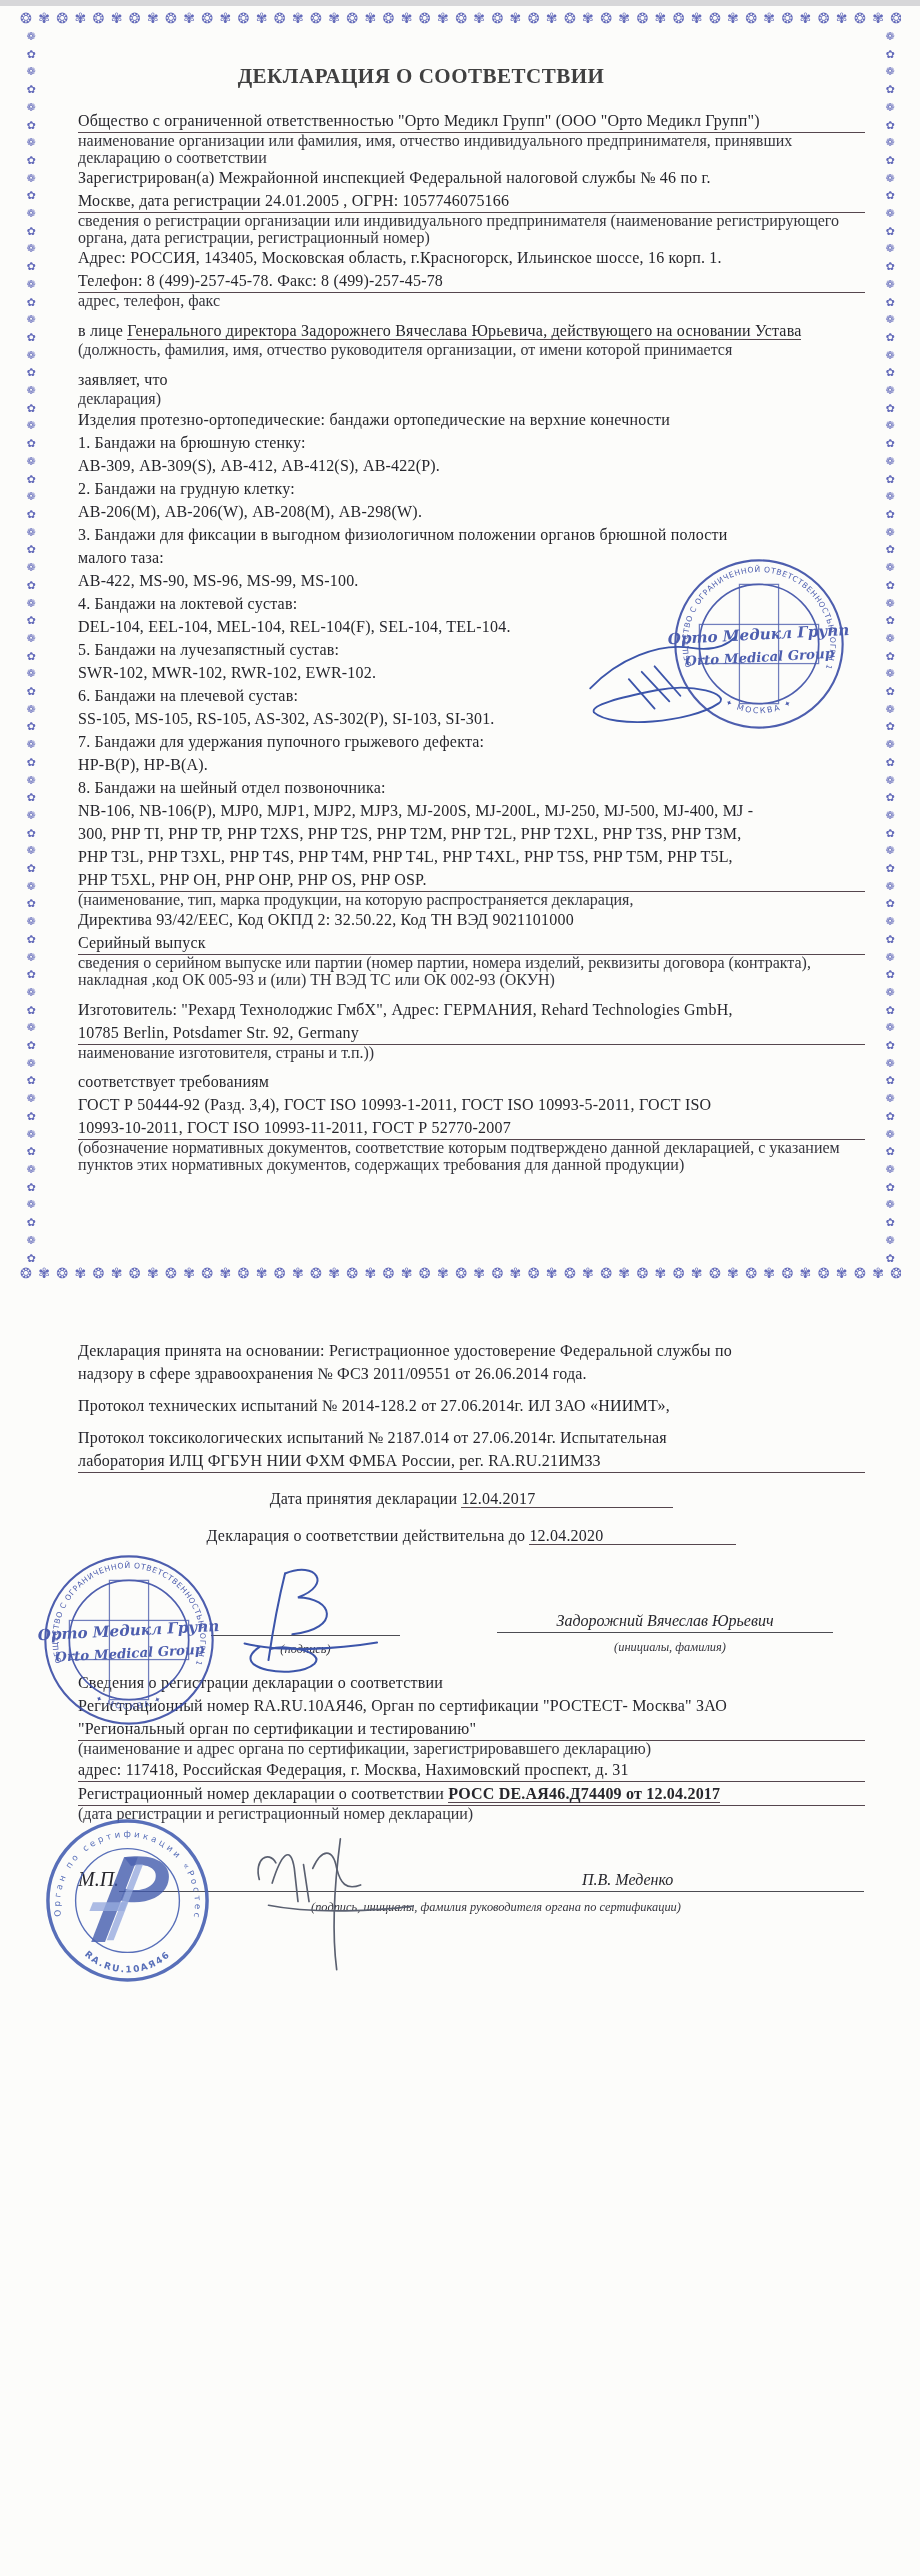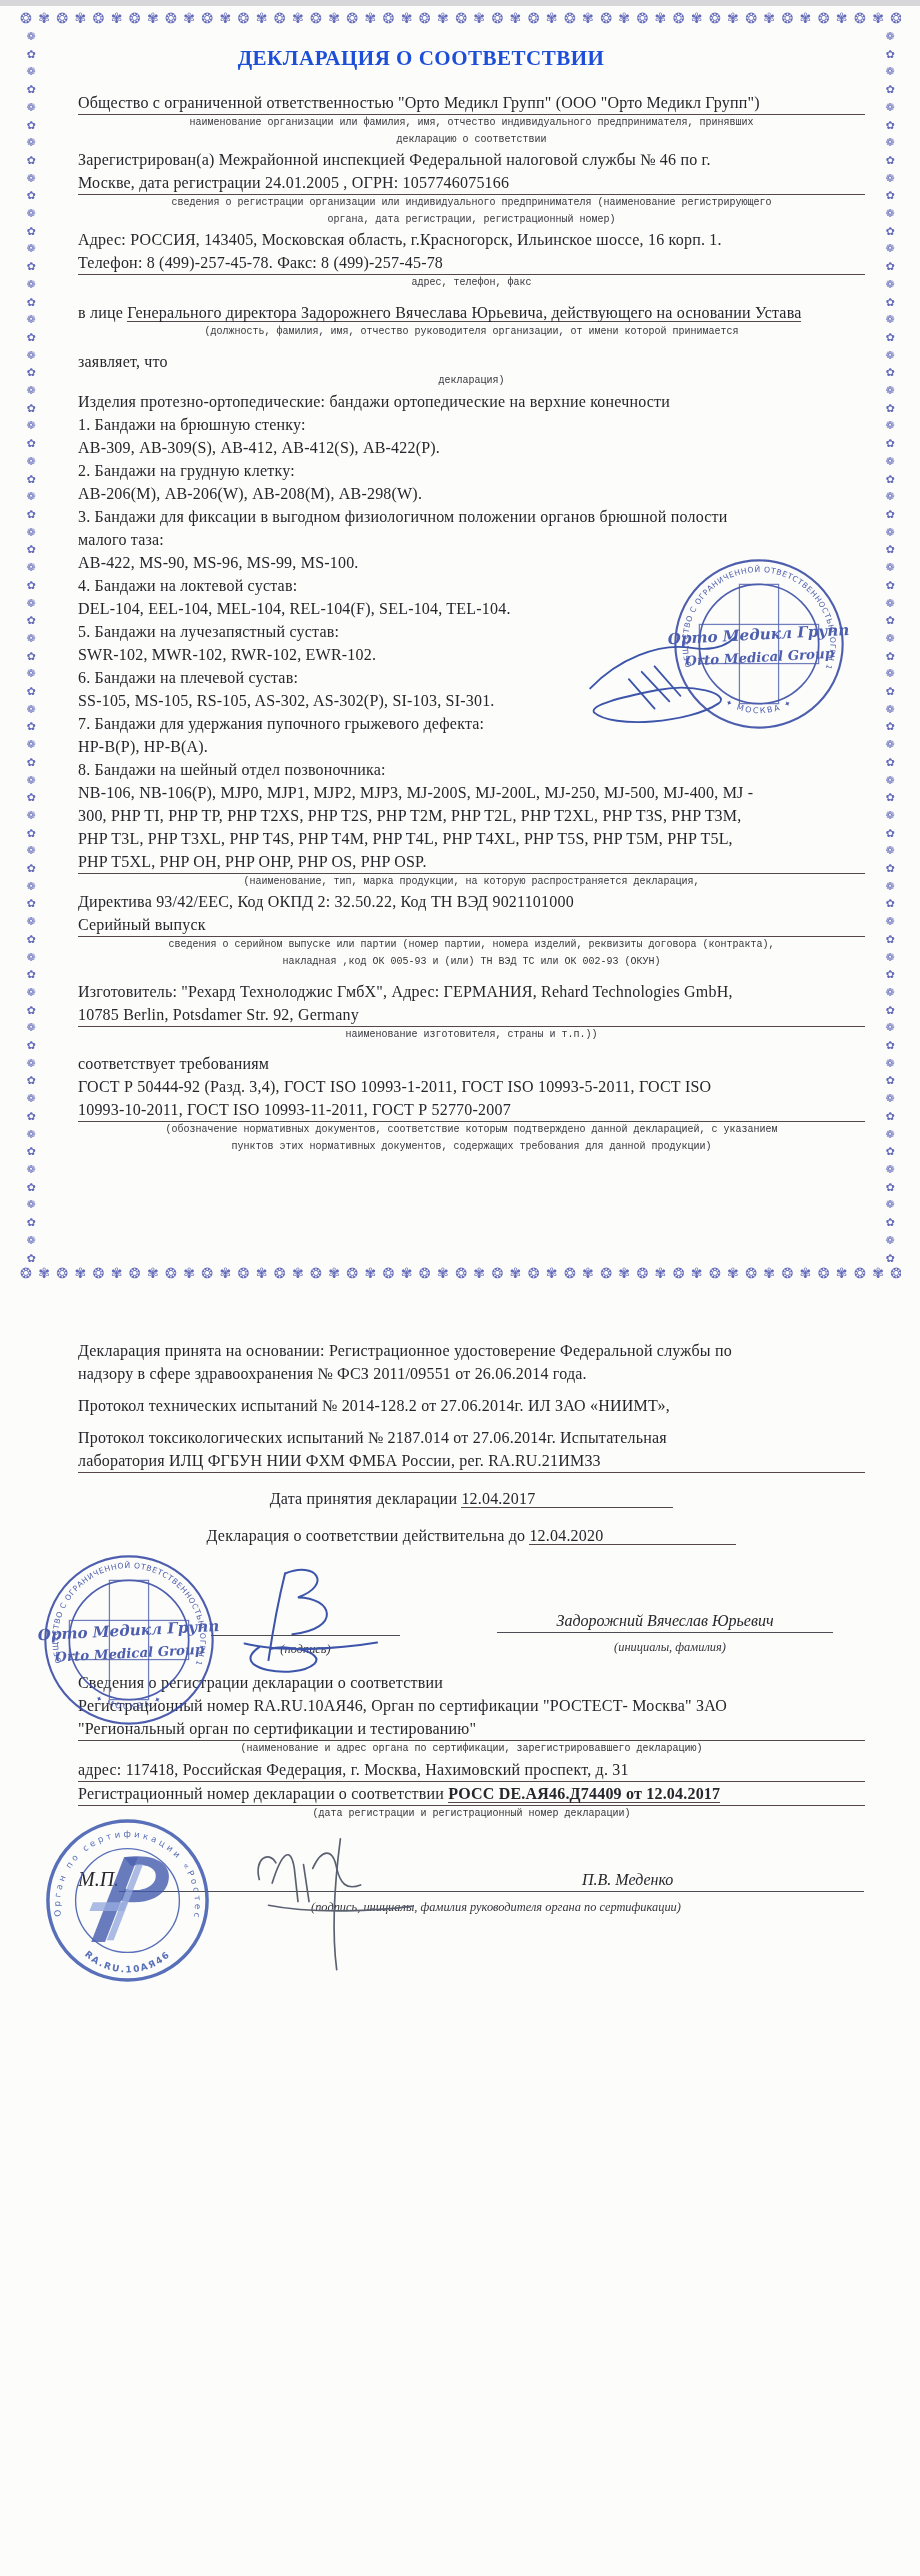--- a/index.html
+++ b/index.html
@@ -7,23 +7,23 @@
         font-family:"Liberation Serif",serif;color:#26262c;}
   .top-strip{position:absolute;left:0;top:0;width:100%;height:5.5px;background:#d7d7d9;}
   
   .orn{position:absolute;font-family:"DejaVu Sans",sans-serif;color:#5058b2;opacity:.88;overflow:hidden;}
   .orn.h{left:20px;width:881px;height:22px;font-size:14px;line-height:22px;letter-spacing:6.4px;white-space:nowrap;}
   .orn.top{top:7.4px;} .orn.bottom{top:1262px;}
   .orn.v{top:28px;width:20px;height:1236px;font-size:11px;line-height:17.7px;text-align:center;white-space:pre-line;}
   .orn.left{left:21px;} .orn.right{left:880px;}
   
   .content{position:absolute;left:78px;top:37px;width:787px;}
-  h1.title{margin:9px 101px 20px 0;text-align:center;font-size:21px;letter-spacing:0.5px;color:#1d4ed8;}
+  h1.title{margin:27px 101px 20px 0;text-align:center;font-size:21px;letter-spacing:0.5px;color:#404040;}
   .ln{font-size:16px;line-height:23px;min-height:9.2px;letter-spacing:0.2px;}
-  .ln.c{font-size:10px;line-height:16.6px;text-align:center;color:#35353d;letter-spacing:0;font-family:Liberation Mono, monospace;}
+  .ln.c{font-size:16px;line-height:16.6px;color:#35353d;letter-spacing:0;}
   .ln.ul{border-bottom:1.2px solid #55464e;}
   .ln .us{border-bottom:1.2px solid #55464e;}
   .ln .b{font-weight:bold;}
   .ln.sp{margin-top:9.2px;} .ln.sp2{margin-top:14px;text-align:center;}
   .lower{position:absolute;left:78px;top:1339px;width:787px;}
   .abs{position:absolute;font-style:italic;}
   .fieldline{border-bottom:1.2px solid #4c4c52;}
   .cap{font-size:12.4px;line-height:16.6px;text-align:center;color:#35353d;}
   .nm{font-size:16px;line-height:23px;text-align:center;}
   svg{position:absolute;overflow:visible;}

